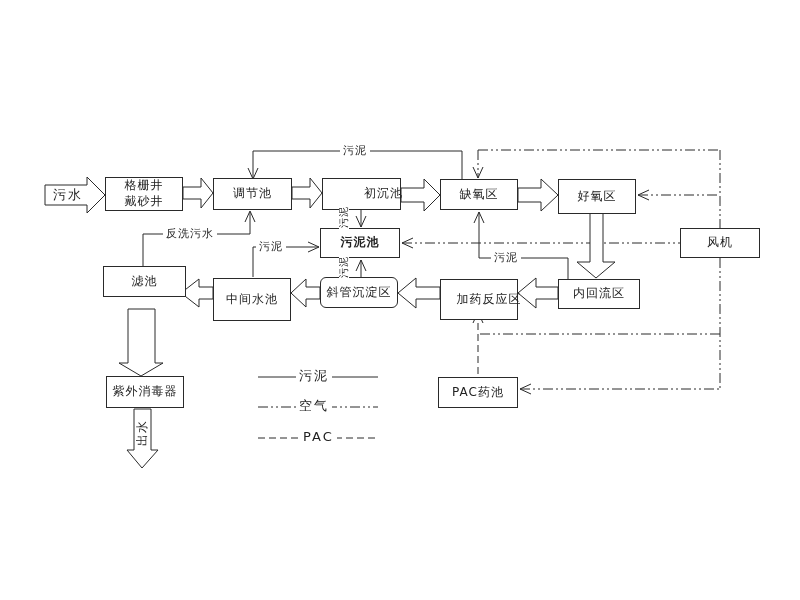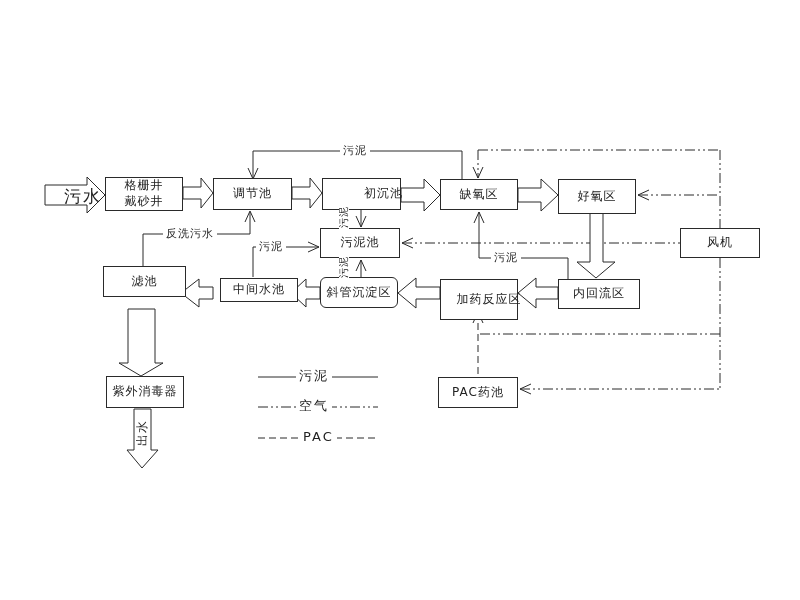--- a/index.html
+++ b/index.html
@@ -8,21 +8,21 @@
   .canvas svg{position:absolute;left:0;top:0;}
   .box{position:absolute;box-sizing:border-box;border:1px solid #2a2a2a;background:#fff;
        display:flex;flex-direction:column;align-items:center;justify-content:center;
        font-size:12px;line-height:1.3;text-align:center;letter-spacing:1px;white-space:nowrap;}
   .lbl{position:absolute;font-size:11px;line-height:1.2;white-space:nowrap;letter-spacing:1px;}
   .bg{background:#fff;padding:0 3px;}
   .vlabel{position:absolute;font-size:10px;line-height:1;white-space:nowrap;letter-spacing:1px;
           transform:rotate(-90deg);transform-origin:center center;background:#fff;padding:0 1px;}
   .legend-lbl{position:absolute;font-size:13px;line-height:1.2;white-space:nowrap;
               letter-spacing:2px;background:#fff;padding:0 3px;}
-  .inflow-lbl{position:absolute;font-size:17px;line-height:1;letter-spacing:2px;white-space:nowrap;margin-left:11px;}
+  .inflow-lbl{position:absolute;font-size:13px;line-height:1;letter-spacing:2px;white-space:nowrap;}
   
   .ln{stroke:#2a2a2a;stroke-width:1;fill:none;}
   .dd{stroke:#2a2a2a;stroke-width:1;fill:none;stroke-dasharray:10 3 2 3 2 3;}
   .dsh{stroke:#2a2a2a;stroke-width:1;fill:none;stroke-dasharray:7 4;}
   .blk{fill:#fff;stroke:#2a2a2a;stroke-width:1;}
 </style>
 </head>
 <body>
 
 <div class="canvas">
@@ -114,27 +114,27 @@
   </div>
   <div class="box" style="left:440px;top:179px;width:78px;height:31px;">
     <span>缺氧区</span>
   </div>
   <div class="box" style="left:558px;top:179px;width:78px;height:35px;">
     <span>好氧区</span>
   </div>
   <div class="box" style="left:680px;top:228px;width:80px;height:30px;">
     <span>风机</span>
   </div>
-  <div class="box" style="left:320px;top:228px;width:80px;height:30px;">
+  <div class="box" style="left:320px;top:228px;width:80px;height:30px;font-weight:bold;">
     <span>污泥池</span>
   </div>
   <div class="box" style="left:103px;top:266px;width:83px;height:31px;">
     <span>滤池</span>
   </div>
-  <div class="box" style="left:220px;top:278px;width:78px;height:24px;">
+  <div class="box" style="left:213px;top:278px;width:78px;height:43px;">
     <span>中间水池</span>
   </div>
   <div class="box" style="left:320px;top:277px;width:78px;height:31px;border-radius:6px;">
     <span>斜管沉淀区</span>
   </div>
   <div class="box" style="left:440px;top:279px;width:78px;height:41px;padding-left:20px;">
     <span>加药反应区</span>
   </div>
   <div class="box" style="left:558px;top:279px;width:82px;height:30px;align-items:center;">
     <span>内回流区</span>

